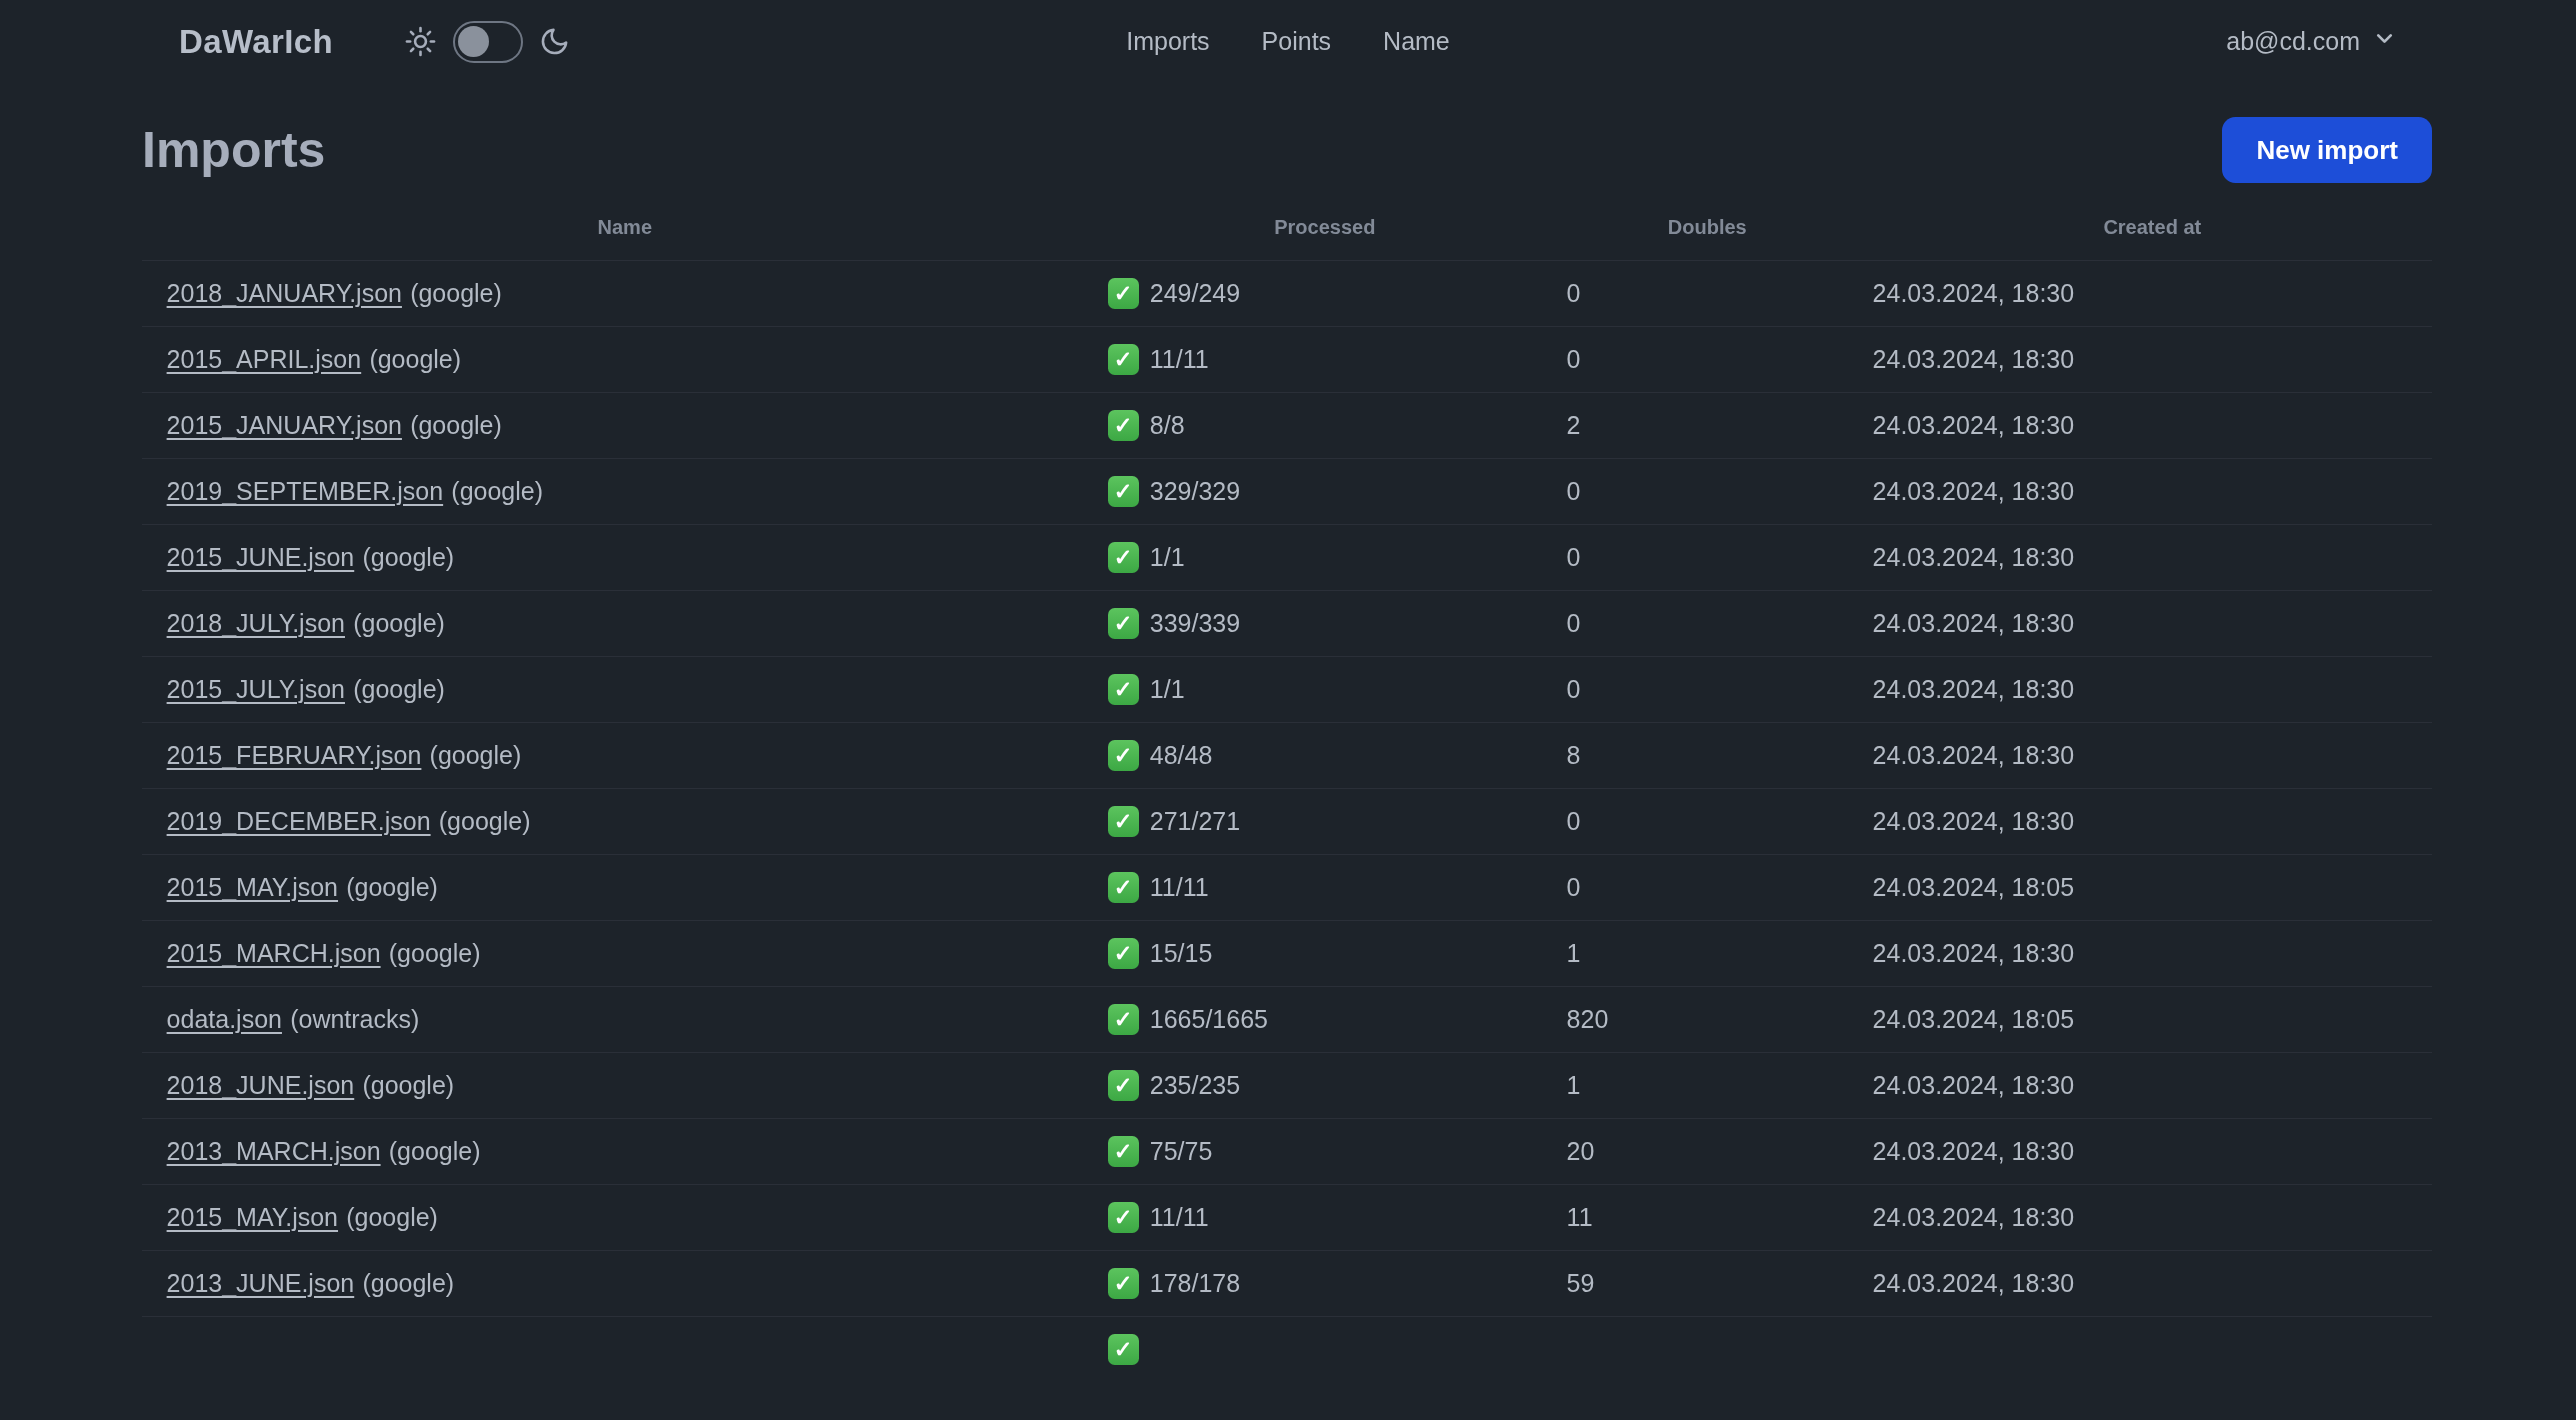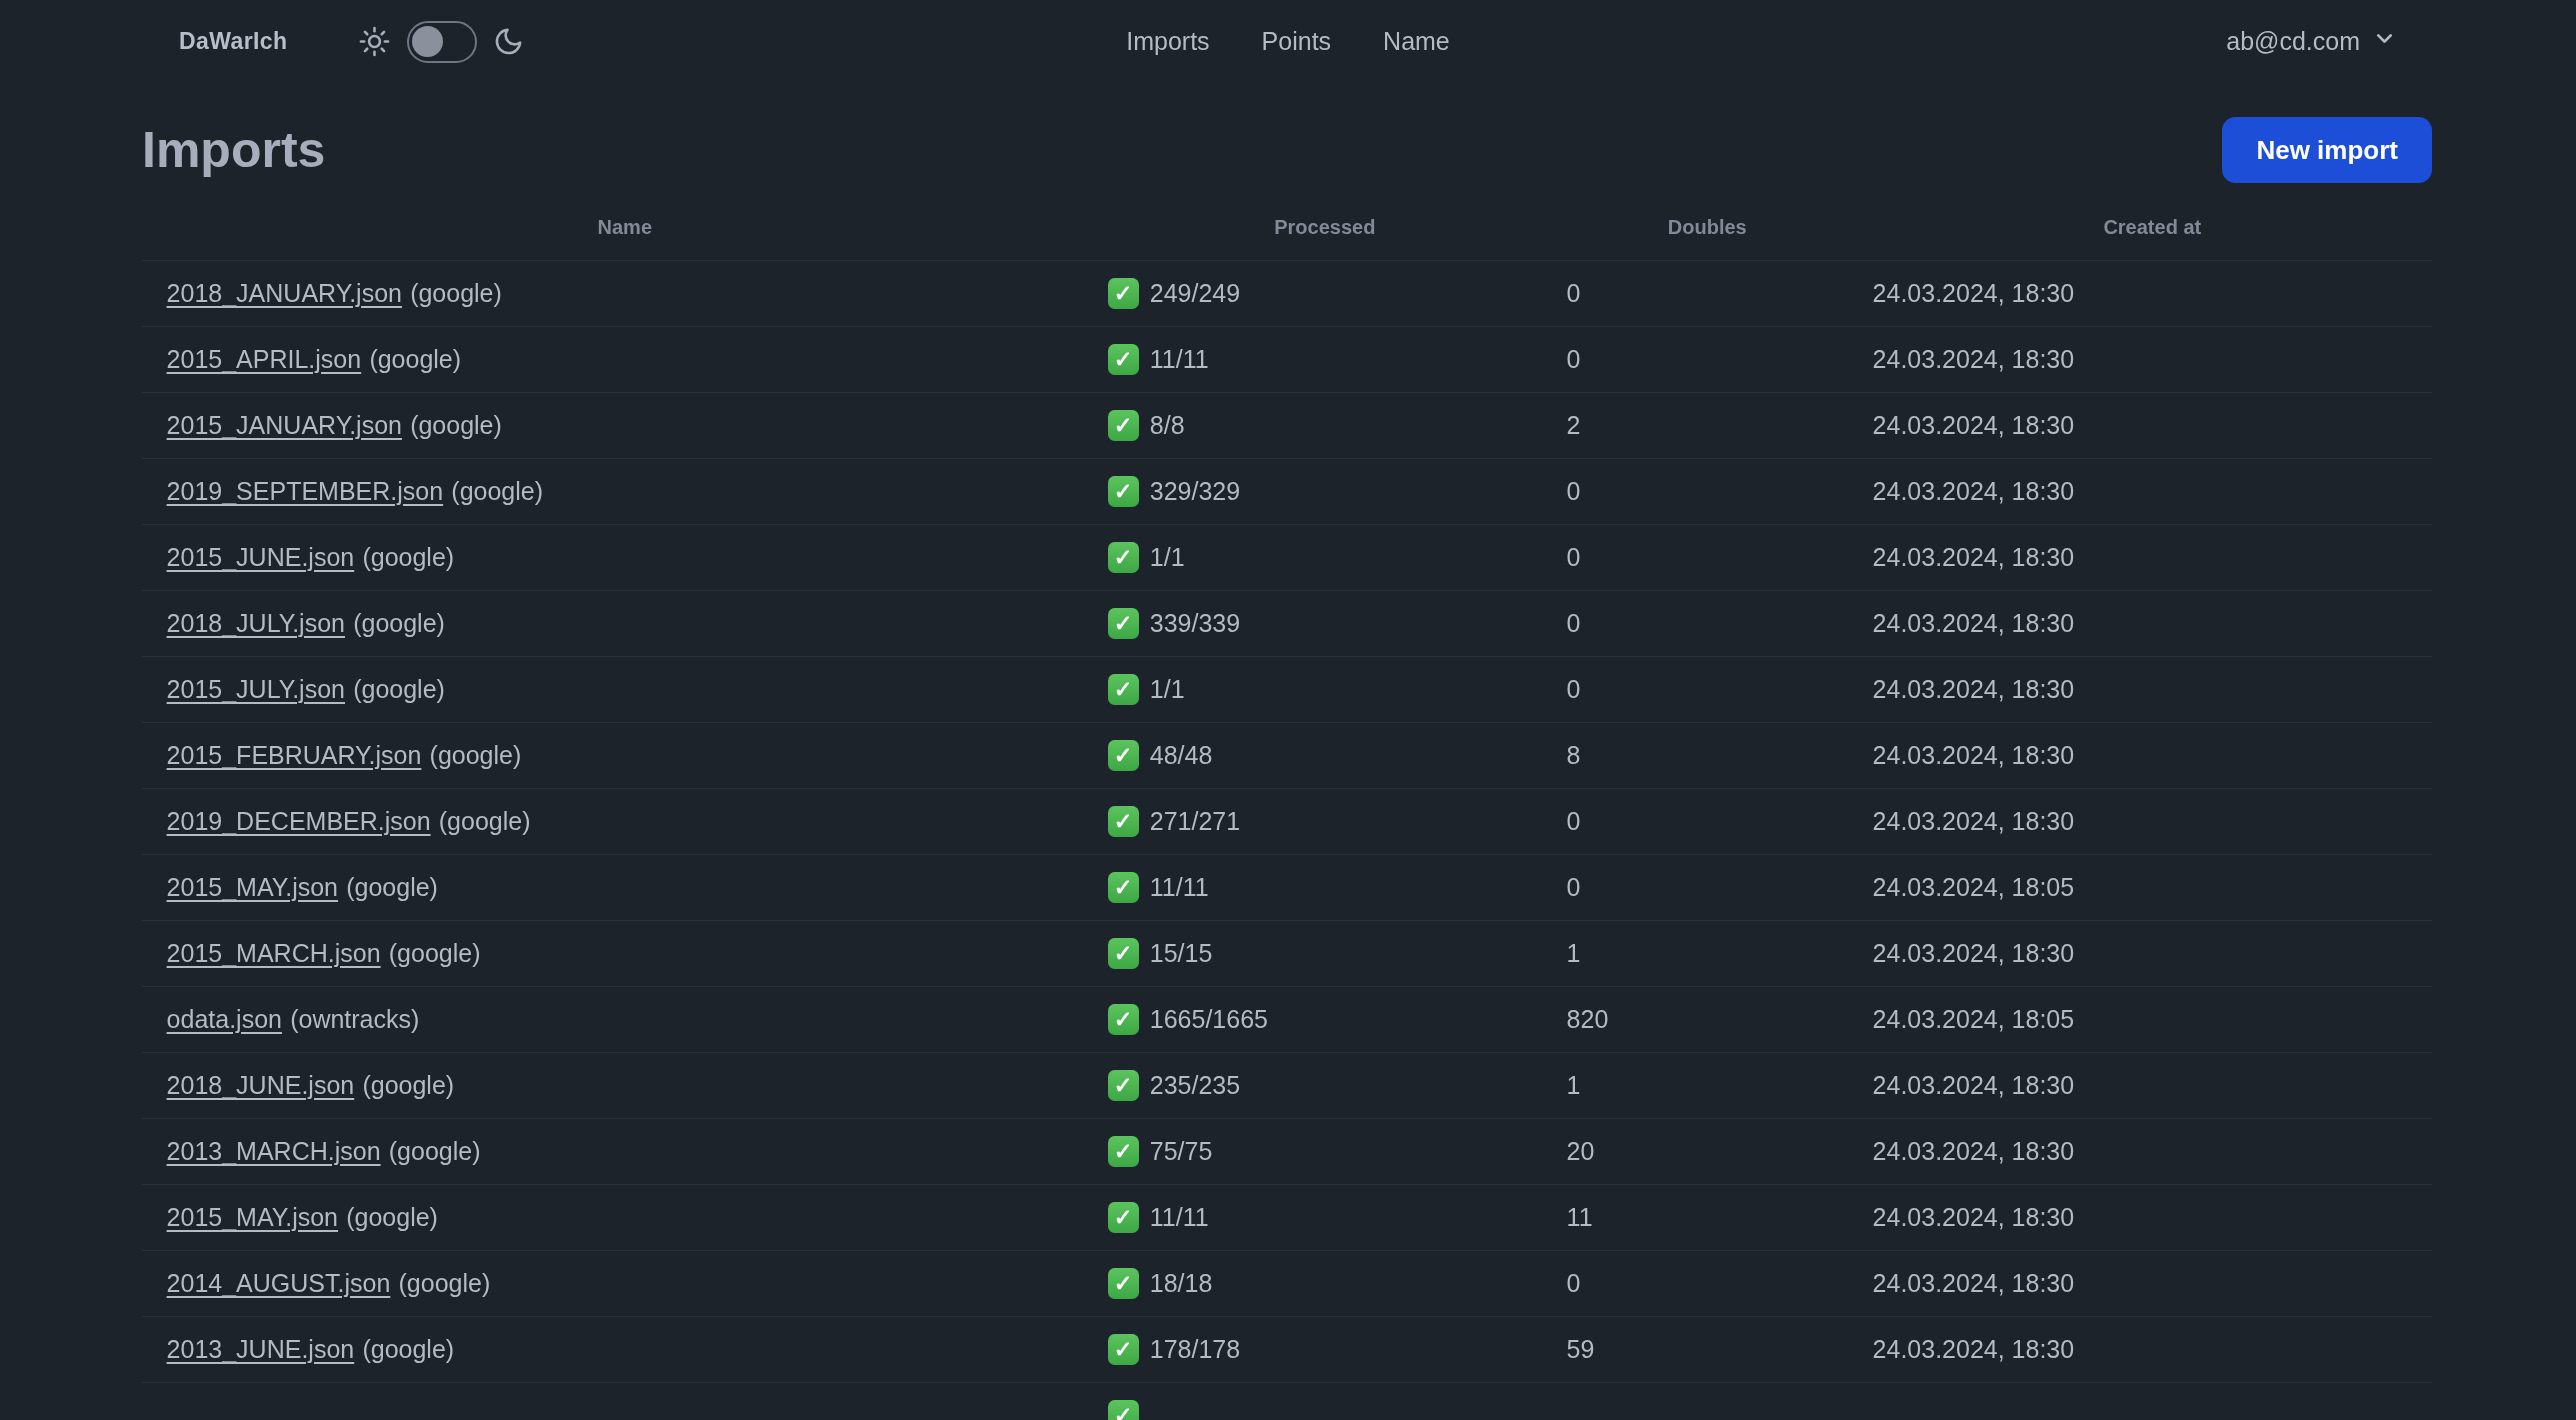--- a/index.html
+++ b/index.html
@@ -14,21 +14,21 @@
 
   
   .navbar {
     position: relative;
     height: 83px;
     display: flex;
     align-items: center;
     padding: 0 179px;
   }
   .brand {
-    font-size: 23px;
+    font-size: 33px;
     font-weight: 700;
     color: #b7bec9;
     letter-spacing: 0.4px;
     cursor: pointer;
   }
   .theme-group {
     display: flex;
     align-items: center;
     gap: 16.4px;
     margin-left: 72px;
@@ -481,37 +481,20 @@
       </span>
     </td>
     <td>
       <span>11</span>
     </td>
     <td>
       <span>24.03.2024, 18:30</span>
     </td>
   </tr>
 
-  <tr>
-    <td>
-      <a class="name-link">2014_AUGUST.json</a><span class="source">(google)</span>
-    </td>
-    <td>
-      <span class="proc-wrap">
-        <span class="check">✓</span>
-        <span>18/18</span>
-      </span>
-    </td>
-    <td>
-      <span>0</span>
-    </td>
-    <td>
-      <span>24.03.2024, 18:30</span>
-    </td>
-  </tr>
 
   <tr>
     <td>
       <a class="name-link">2013_JUNE.json</a><span class="source">(google)</span>
     </td>
     <td>
       <span class="proc-wrap">
         <span class="check">✓</span>
         <span>178/178</span>
       </span>

